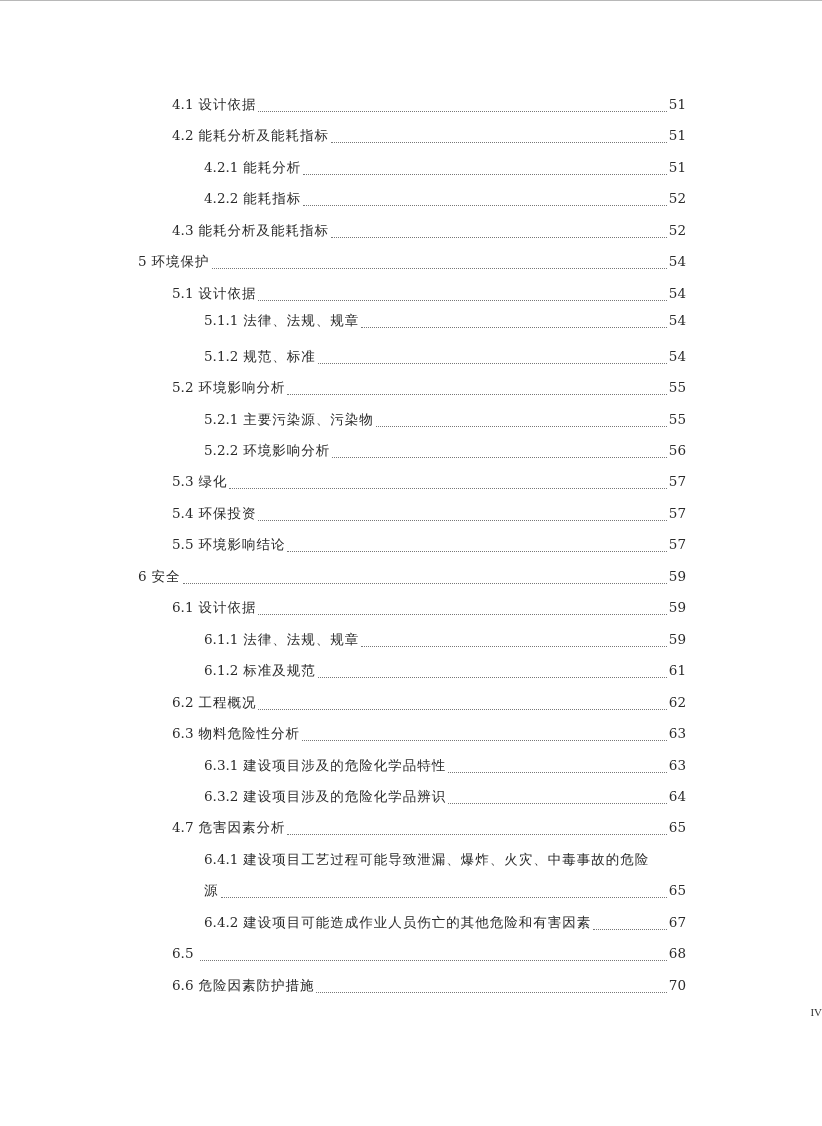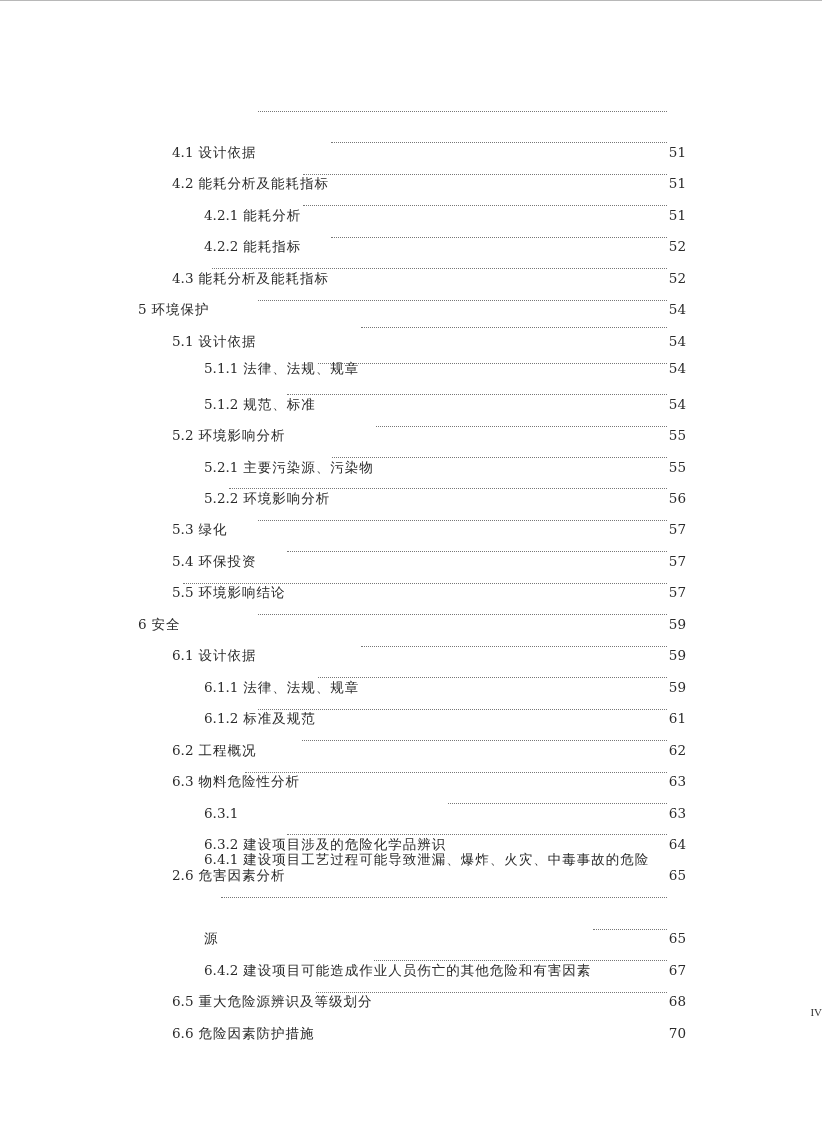--- a/index.html
+++ b/index.html
@@ -13,21 +13,21 @@
     .toc-row {
       position: absolute; display: flex; align-items: baseline;
       height: 24px; font-size: 13.5px; line-height: 24px; white-space: nowrap;
     }
     .toc-row .num { margin-right: 5px; }
     .toc-row .title { letter-spacing: 1px; }
     .toc-row .leader {
       flex: 1; overflow: hidden; margin: 0 2px; color: #555;
       border-bottom: 1px dotted #777; height: 0; align-self: center; transform: translateY(7px);
     }
-    .toc-row .pg { min-width: 16px; text-align: right; margin-top: 48px; }
+    .toc-row .pg { min-width: 16px; text-align: right; }
     .lvl1 { left: 138px; width: 548px; }
     .lvl2 { left: 172px; width: 514px; }
     .lvl3 { left: 204px; width: 482px; }
     .wrap-cont { left: 204px; width: 482px; }
     .footer-page {
       position: absolute; top: 1006px; left: 0; width: 822px; text-align: right;
       font-size: 11px; color: #333; font-family: "Liberation Serif", serif;
     }
   </style>
 </head>
@@ -179,33 +179,34 @@
 
   <div class="toc-row lvl2" style="top:629px">
     <span class="num">6.3</span>
     <span class="title">物料危险性分析</span>
     <span class="leader"></span>
     <span class="pg">63</span>
   </div>
 
   <div class="toc-row lvl3" style="top:661px">
     <span class="num">6.3.1</span>
+    <span class="title">建设项目涉及的危险化学品特性</span>
     <span class="leader"></span>
     <span class="pg">63</span>
   </div>
 
   <div class="toc-row lvl3" style="top:692px">
     <span class="num">6.3.2</span>
     <span class="title">建设项目涉及的危险化学品辨识</span>
     <span class="leader"></span>
     <span class="pg">64</span>
   </div>
 
   <div class="toc-row lvl2" style="top:723px">
-    <span class="num">2.6</span>
+    <span class="num">4.7</span>
     <span class="title">危害因素分析</span>
     <span class="leader"></span>
     <span class="pg">65</span>
   </div>
 
   <div class="toc-row lvl3" style="top:755px">
     <span class="num">6.4.1</span>
     <span class="title">建设项目工艺过程可能导致泄漏、爆炸、火灾、中毒事故的危险</span>
   </div>
 
@@ -217,21 +218,20 @@
 
   <div class="toc-row lvl3" style="top:818px">
     <span class="num">6.4.2</span>
     <span class="title">建设项目可能造成作业人员伤亡的其他危险和有害因素</span>
     <span class="leader"></span>
     <span class="pg">67</span>
   </div>
 
   <div class="toc-row lvl2" style="top:849px">
     <span class="num">6.5</span>
-    <span class="title">重大危险源辨识及等级划分</span>
     <span class="leader"></span>
     <span class="pg">68</span>
   </div>
 
   <div class="toc-row lvl2" style="top:881px">
     <span class="num">6.6</span>
     <span class="title">危险因素防护措施</span>
     <span class="leader"></span>
     <span class="pg">70</span>
   </div>

